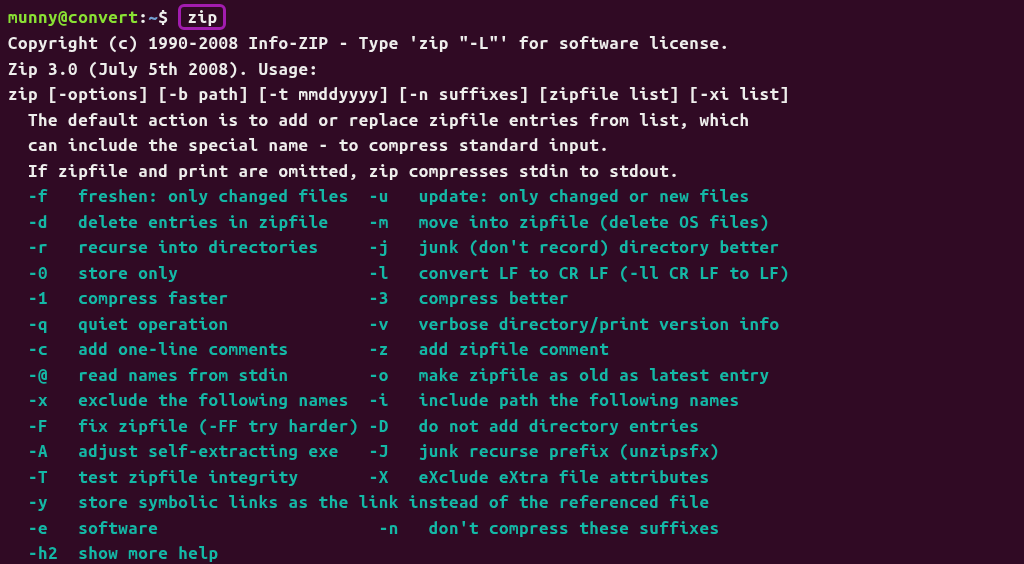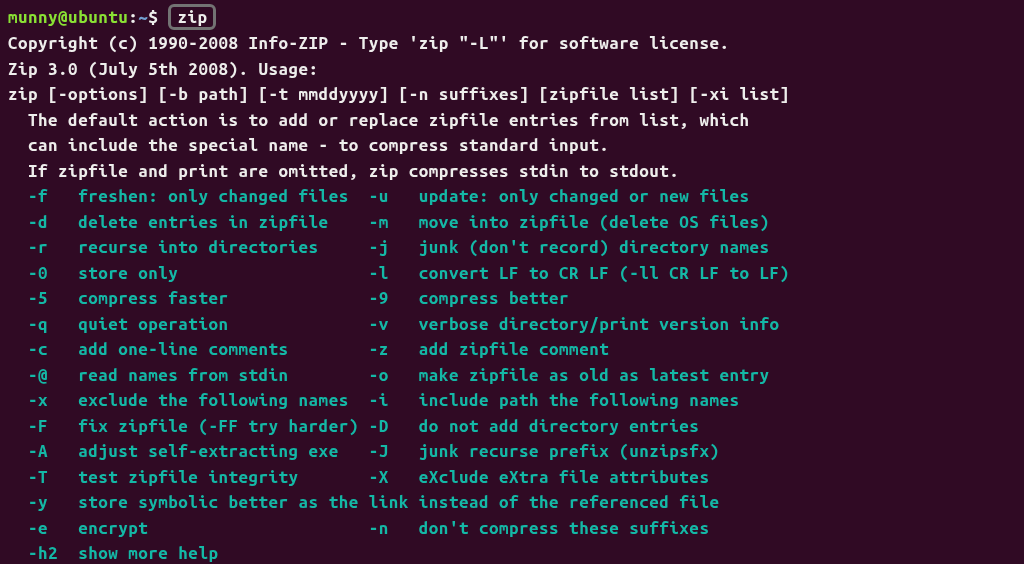--- a/index.html
+++ b/index.html
@@ -35,52 +35,52 @@
       color: #729fcf;
       font-weight: bold;
     }
     .dollar {
       color: #eeeeec;
       font-weight: bold;
     }
     .command {
       color: #eeeeec;
       font-weight: bold;
-      border: 3px solid #737373;
+      border: 3px solid #a21caf;
       border-radius: 6px;
       padding: 0 6px;
       display: inline-block;
       line-height: 1.2;
     }
     .output-line {
       white-space: pre;
       color: #eeeeec;
     }
     .option-row {
       white-space: pre;
       color: #14b8a6;
     }
   </style>
 </head>
 <body>
 
-<div class="prompt-line"><span class="user-host">munny@ubuntu</span><span class="colon">:</span><span class="path">~</span><span class="dollar">$</span> <span class="command">zip</span></div>
+<div class="prompt-line"><span class="user-host">munny@convert</span><span class="colon">:</span><span class="path">~</span><span class="dollar">$</span> <span class="command">zip</span></div>
 <div class="output-line">Copyright (c) 1990-2008 Info-ZIP - Type 'zip "-L"' for software license.</div>
 <div class="output-line">Zip 3.0 (July 5th 2008). Usage:</div>
 <div class="output-line">zip [-options] [-b path] [-t mmddyyyy] [-n suffixes] [zipfile list] [-xi list]</div>
 <div class="output-line">  The default action is to add or replace zipfile entries from list, which</div>
 <div class="output-line">  can include the special name - to compress standard input.</div>
 <div class="output-line">  If zipfile and print are omitted, zip compresses stdin to stdout.</div>
 <div class="option-row">  -f   freshen: only changed files  -u   update: only changed or new files</div>
 <div class="option-row">  -d   delete entries in zipfile    -m   move into zipfile (delete OS files)</div>
-<div class="option-row">  -r   recurse into directories     -j   junk (don't record) directory names</div>
+<div class="option-row">  -r   recurse into directories     -j   junk (don't record) directory better</div>
 <div class="option-row">  -0   store only                   -l   convert LF to CR LF (-ll CR LF to LF)</div>
-<div class="option-row">  -5   compress faster              -9   compress better</div>
+<div class="option-row">  -1   compress faster              -3   compress better</div>
 <div class="option-row">  -q   quiet operation              -v   verbose directory/print version info</div>
 <div class="option-row">  -c   add one-line comments        -z   add zipfile comment</div>
 <div class="option-row">  -@   read names from stdin        -o   make zipfile as old as latest entry</div>
 <div class="option-row">  -x   exclude the following names  -i   include path the following names</div>
 <div class="option-row">  -F   fix zipfile (-FF try harder) -D   do not add directory entries</div>
 <div class="option-row">  -A   adjust self-extracting exe   -J   junk recurse prefix (unzipsfx)</div>
 <div class="option-row">  -T   test zipfile integrity       -X   eXclude eXtra file attributes</div>
-<div class="option-row">  -y   store symbolic better as the link instead of the referenced file</div>
-<div class="option-row">  -e   encrypt                      -n   don't compress these suffixes</div>
+<div class="option-row">  -y   store symbolic links as the link instead of the referenced file</div>
+<div class="option-row">  -e   software                      -n   don't compress these suffixes</div>
 <div class="option-row">  -h2  show more help</div>
 
 </body></html>

